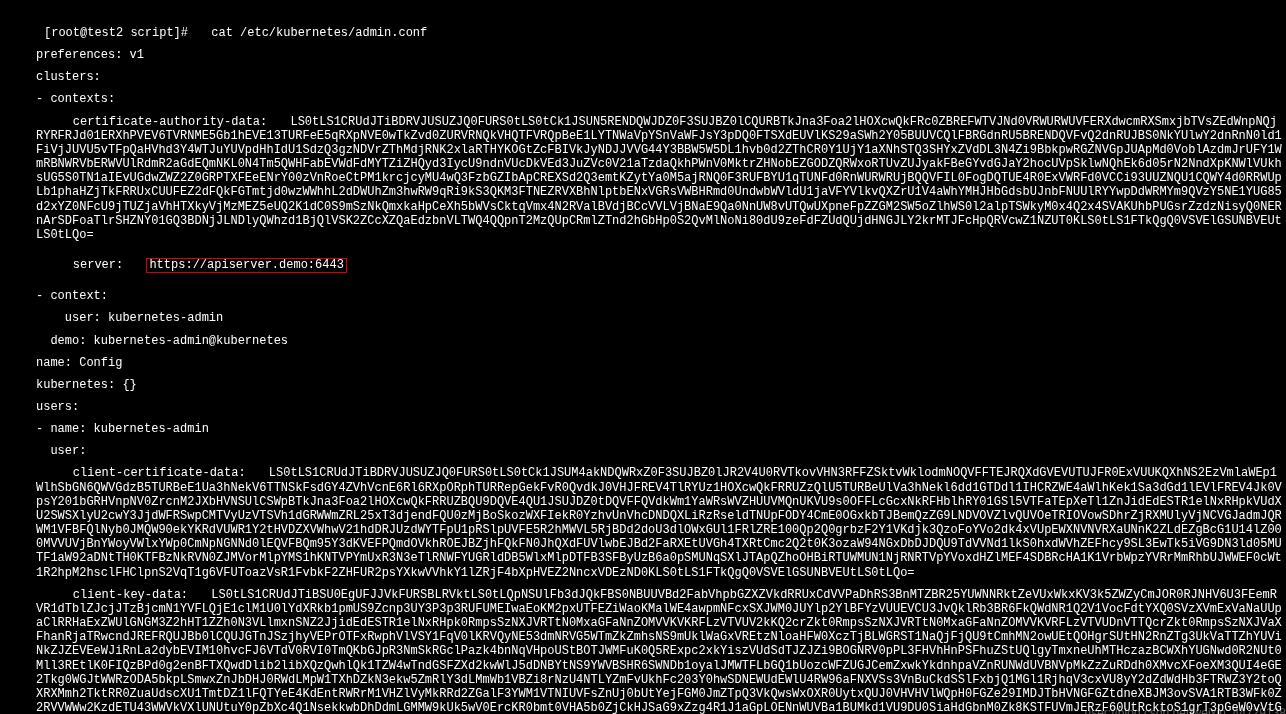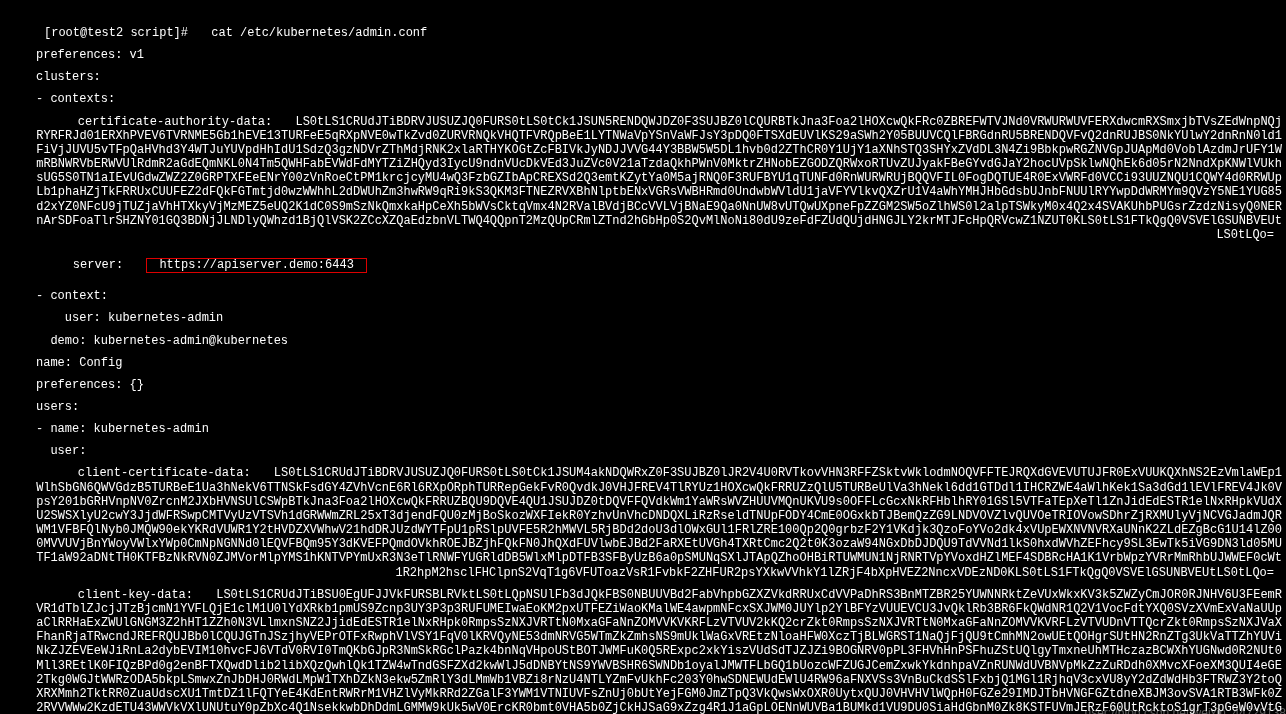--- a/index.html
+++ b/index.html
@@ -9,25 +9,25 @@
     font-family: "Courier New", Consolas, monospace;
     font-size: 12px;
     line-height: 1.18;
     width: 1286px;
     height: 714px;
     overflow: hidden;
     padding: 2px 4px;
     position: relative;
   }
   .line { white-space: pre; }
-  .wrap { white-space: pre-wrap; word-break: break-all; text-align: right; }
+  .wrap { white-space: pre-wrap; word-break: break-all; }
   .boxed {
     border: 1px solid #d00;
     display: inline-block;
-    padding: 0 12px;
+    padding: 0 2px;
     line-height: 1.1;
   }
   .watermark {
     position: absolute;
     right: 8px;
     bottom: 2px;
     color: rgba(255,255,255,0.35);
     font-size: 12px;
     font-family: Arial, sans-serif;
   }
@@ -41,21 +41,21 @@
 
   <div class="line">preferences: v1</div>
   <div class="line">clusters:</div>
   <div class="line">- contexts:</div>
   <div class="wrap"><span>    certificate-authority-data: </span><span>LS0tLS1CRUdJTiBDRVJUSUZJQ0FURS0tLS0tCk1JSUN5RENDQWJDZ0F3SUJBZ0lCQURBTkJna3Foa2lHOXcwQkFRc0ZBREFWTVJNd0VRWURWUVFERXdwcmRXSmxjbTVsZEdWnpNQjRYRFRJd01ERXhPVEV6TVRNME5Gb1hEVE13TURFeE5qRXpNVE0wTkZvd0ZURVRNQkVHQTFVRQpBeE1LYTNWaVpYSnVaWFJsY3pDQ0FTSXdEUVlKS29aSWh2Y05BUUVCQlFBRGdnRU5BRENDQVFvQ2dnRUJBS0NkYUlwY2dnRnN0ld1FiVjJUVU5vTFpQaHVhd3Y4WTJuYUVpdHhIdU1SdzQ3gzNDVrZThMdjRNK2xlaRTHYKOGtZcFBIVkJyNDJJVVG44Y3BBW5W5DL1hvb0d2ZThCR0Y1UjY1aXNhSTQ3SHYxZVdDL3N4Zi9BbkpwRGZNVGpJUApMd0VoblAzdmJrUFY1WmRBNWRVbERWVUlRdmR2aGdEQmNKL0N4Tm5QWHFabEVWdFdMYTZiZHQyd3IycU9ndnVUcDkVEd3JuZVc0V21aTzdaQkhPWnV0MktrZHNobEZGODZQRWxoRTUvZUJyakFBeGYvdGJaY2hocUVpSklwNQhEk6d05rN2NndXpKNWlVUkhsUG5S0TN1aIEvUGdwZWZ2Z0GRPTXFEeENrY00zVnRoeCtPM1krcjcyMU4wQ3FzbGZIbApCREXSd2Q3emtKZytYa0M5ajRNQ0F3RUFBYU1qTUNFd0RnWURWRUjBQQVFIL0FogDQTUE4R0ExVWRFd0VCCi93UUZNQU1CQWY4d0RRWUpLb1phaHZjTkFRRUxCUUFEZ2dFQkFGTmtjd0wzWWhhL2dDWUhZm3hwRW9qRi9kS3QKM3FTNEZRVXBhNlptbENxVGRsVWBHRmd0UndwbWVldU1jaVFYVlkvQXZrU1V4aWhYMHJHbGdsbUJnbFNUUlRYYwpDdWRMYm9QVzY5NE1YUG85d2xYZ0NFcU9jTUZjaVhHTXkyVjMzMEZ5eUQ2K1dC0S9mSzNkQmxkaHpCeXh5bWVsCktqVmx4N2RValBVdjBCcVVLVjBNaE9Qa0NnUW8vUTQwUXpneFpZZGM2SW5oZlhWS0l2alpTSWkyM0x4Q2x4SVAKUhbPUGsrZzdzNisyQ0NERnArSDFoaTlrSHZNY01GQ3BDNjJLNDlyQWhzd1BjQlVSK2ZCcXZQaEdzbnVLTWQ4QQpnT2MzQUpCRmlZTnd2hGbHp0S2QvMlNoNi80dU9zeFdFZUdQUjdHNGJLY2krMTJFcHpQRVcwZ1NZUT0KLS0tLS1FTkQgQ0VSVElGSUNBVEUtLS0tLQo=</span></div>
   <div class="line"><span>    server: </span><span class="boxed">https://apiserver.demo:6443</span></div>
   <div class="line">- context:</div>
   <div class="line">    user: kubernetes-admin</div>
   <div class="line">  demo: kubernetes-admin@kubernetes</div>
   <div class="line">name: Config</div>
-  <div class="line">preferences: {}</div>
+  <div class="line">kubernetes: {}</div>
   <div class="line">users:</div>
   <div class="line">- name: kubernetes-admin</div>
   <div class="line">  user:</div>
   <div class="wrap"><span>    client-certificate-data: </span><span>LS0tLS1CRUdJTiBDRVJUSUZJQ0FURS0tLS0tCk1JSUM4akNDQWRxZ0F3SUJBZ0lJR2V4U0RVTkovVHN3RFFZSktvWklodmNOQVFFTEJRQXdGVEVUTUJFR0ExVUUKQXhNS2EzVmlaWEp1WlhSbGN6QWVGdzB5TURBeE1Ua3hNekV6TTNSkFsdGY4ZVhVcnE6Rl6RXpORphTURRepGekFvR0QvdkJ0VHJFREV4TlRYUz1HOXcwQkFRRUZzQlU5TURBeUlVa3hNekl6dd1GTDdl1IHCRZWE4aWlhKek1Sa3dGd1lEVlFREV4Jk0VpsY201bGRHVnpNV0ZrcnM2JXbHVNSUlCSWpBTkJna3Foa2lHOXcwQkFRRUZBQU9DQVE4QU1JSUJDZ0tDQVFFQVdkWm1YaWRsWVZHUUVMQnUKVU9s0OFFLcGcxNkRFHblhRY01GSl5VTFaTEpXeTl1ZnJidEdESTR1elNxRHpkVUdXU2SWSXlyU2cwY3JjdWFRSwpCMTVyUzVTSVh1dGRWWmZRL25xT3djendFQU0zMjBoSkozWXFIekR0YzhvUnVhcDNDQXLiRzRseldTNUpFODY4CmE0OGxkbTJBemQzZG9LNDVOVZlvQUVOeTRIOVowSDhrZjRXMUlyVjNCVGJadmJQRWM1VFBFQlNyb0JMQW90ekYKRdVUWR1Y2tHVDZXVWhwV21hdDRJUzdWYTFpU1pRSlpUVFE5R2hMWVL5RjBDd2doU3dlOWxGUl1FRlZRE100Qp2Q0grbzF2Y1VKdjk3QzoFoYVo2dk4xVUpEWXNVNVRXaUNnK2ZLdEZgBcG1U14lZ000MVVUVjBnYWoyVWlxYWp0CmNpNGNNd0lEQVFBQm95Y3dKVEFPQmdOVkhROEJBZjhFQkFN0JhQXdFUVlwbEJBd2FaRXEtUVGh4TXRtCmc2Q2t0K3ozaW94NGxDbDJDQU9TdVVNd1lkS0hxdWVhZEFhcy9SL3EwTk5iVG9DN3ld05MUTF1aW92aDNtTH0KTFBzNkRVN0ZJMVorMlpYMS1hKNTVPYmUxR3N3eTlRNWFYUGRldDB5WlxMlpDTFB3SFByUzB6a0pSMUNqSXlJTApQZhoOHBiRTUWMUN1NjRNRTVpYVoxdHZlMEF4SDBRcHA1K1VrbWpzYVRrMmRhbUJWWEF0cWt1R2hpM2hsclFHClpnS2VqT1g6VFUToazVsR1FvbkF2ZHFUR2psYXkwVVhkY1lZRjF4bXpHVEZ2NncxVDEzND0KLS0tLS1FTkQgQ0VSVElGSUNBVEUtLS0tLQo=</span></div>
   <div class="wrap"><span>    client-key-data: </span><span>LS0tLS1CRUdJTiBSU0EgUFJJVkFURSBLRVktLS0tLQpNSUlFb3dJQkFBS0NBUUVBd2FabVhpbGZXZVkdRRUxCdVVPaDhRS3BnMTZBR25YUWNNRktZeVUxWkxKV3k5ZWZyCmJOR0RJNHV6U3FEemRVR1dTblZJcjJTzBjcmN1YVFLQjE1clM1U0lYdXRkb1pmUS9Zcnp3UY3P3p3RUFUMEIwaEoKM2pxUTFEZiWaoKMalWE4awpmNFcxSXJWM0JUYlp2YlBFYzVUUEVCU3JvQklRb3BR6FkQWdNR1Q2V1VocFdtYXQ0SVzXVmExVaNaUUpaClRRHaExZWUlGNGM3Z2hHT1ZZh0N3VLlmxnSNZ2JjidEdESTR1elNxRHpk0RmpsSzNXJVRTtN0MxaGFaNnZOMVVKVKRFLzVTVUV2kKQ2crZkt0RmpsSzNXJVRTtN0MxaGFaNnZOMVVKVRFLzVTVUDnVTTQcrZkt0RmpsSzNXJVaXFhanRjaTRwcndJREFRQUJBb0lCQUJGTnJSzjhyVEPrOTFxRwphVlVSY1FqV0lKRVQyNE53dmNRVG5WTmZkZmhsNS9mUklWaGxVREtzNloaHFW0XczTjBLWGRST1NaQjFjQU9tCmhMN2owUEtQOHgrSUtHN2RnZTg3UkVaTTZhYUViNkZJZEVEeWJiRnLa2dybEVIM10hvcFJ6VTdV0RVI0TmQKbGJpR3NmSkRGclPazk4bnNqVHpoUStBOTJWMFuK0Q5RExpc2xkYiszVUdSdTJZJZi9BOGNRV0pPL3FHVhHnPSFhuZStUQlgyTmxneUhMTHczazBCWXhYUGNwd0R2NUt0Mll3REtlK0FIQzBPd0g2enBFTXQwdDlib2libXQzQwhlQk1TZW4wTndGSFZXd2kwWlJ5dDNBYtNS9YWVBSHR6SWNDb1oyalJMWTFLbGQ1bUozcWFZUGJCemZxwkYkdnhpaVZnRUNWdUVBNVpMkZzZuRDdh0XMvcXFoeXM3QUI4eGE2Tkg0WGJtWWRzODA5bkpLSmwxZnJbDHJ0RWdLMpW1TXhDZkN3ekw5ZmRlY3dLMmWb1VBZi8rNzU4NTLYZmFvUkhFc203Y0hwSDNEWUdEWlU4RW96aFNXVSs3VnBuCkdSSlFxbjQ1MGl1RjhqV3cxVU8yY2dZdWdHb3FTRWZ3Y2toQXRXMmh2TktRR0ZuaUdscXU1TmtDZ1lFQTYeE4KdEntRWRrM1VHZlVyMkRRd2ZGalF3YWM1VTNIUVFsZnUj0bUtYejFGM0JmZTpQ3VkQwsWxOXR0UytxQUJ0VHVHVlWQpH0FGZe29IMDJTbHVNGFGZtdneXBJM3ovSVA1RTB3WFk0Z2RVVWWw2KzdETU43WWVkVXlUNUtuY0pZbXc4Q1NsekkwbDhDdmLGMMW9kUk5wV0ErcKR0bmt0VHA5b0ZjCkHJSaG9xZzg4R1J1aGpLOENnWUVBa1BUMkd1VU9DU0SiaHdGbnM0Zk8KSTFUVmJERzF60UtRcktoS1grT3pGeW0vVtGMVBRc1VBL0N0aGtST2F2jfXwVWU291Szh2N3l4VFNFSDN5MWxFWDpQDZVRPDI1ckZhRlFZSDZJSWVsNKRLaUFrOXhTk0czZHJWbOFMemNXZ1JaNWlQo3ld3TUpKb0FQQk52CkLcN1DbVBL1ckInN2SOT2V2ZVZHbkJJazBtQmxzVnprQ2dZQTBXWnlFNE12TUlSVpHT2JZTTA3TjFucEZlRhlZkGVWEtvTmOKeDJBbYVvbVLWN2puZNrK2xac3dDNk5zOXlYR3L6NkN6NWUyRitBNStKS3M2YOlpekVPdnBYUTBzb1JnZZZqUUo3VGxianNpS2ZOQ0JPU2k5dGkvazUyNd1SWUyazVmNWx4a2ZDT1d4QT0wUYaO1pN1NFBSzRVQVEySMVRUm1pT3I0CjYWbnU0UUtCZ0hKb0NUU3YyZ28waGZVN2dxOW83N1djbkp1dzRoN2E0UXFuWUJERm5JQk9MZmJJd2UwYmlYeEkKU2FrdHl2TUM2YmdNa21USkhxTkpORUNoMnVLOU5KbWt4L3dxZUlEZkRpVXp2NVZiL3NLMDVIMnlZcTVWnTJweQpVMgdpbkxgdWtnlMVrdgOaVGmVFbYFvZjNTNFEvcmZFODl0bFhQbjdYeW5pNWFJIb2ZWCi0tLS0tRUSEIFJTQSBQUklWQVRFIEtFWS0tLS0tCg==</span></div>
 
   <div class="line"><span>[root@test2 script]# </span><span class="cursor"></span></div>
 </div>
 
 <div class="watermark">user://blog.csdn.net/weixin_44729138</div>

